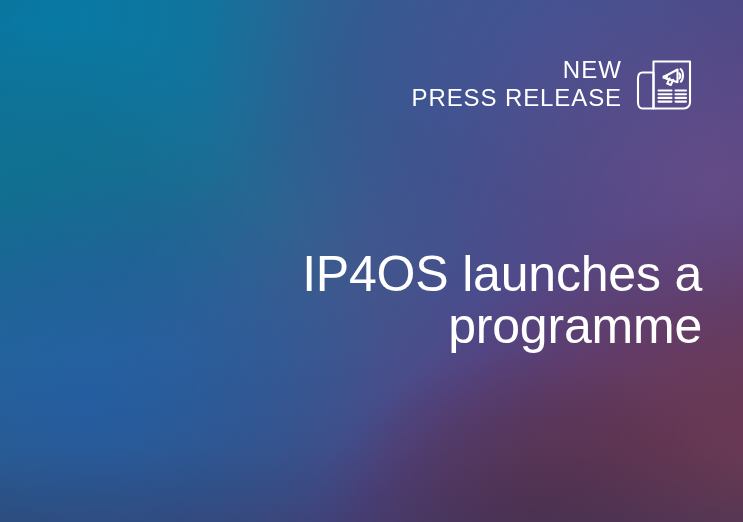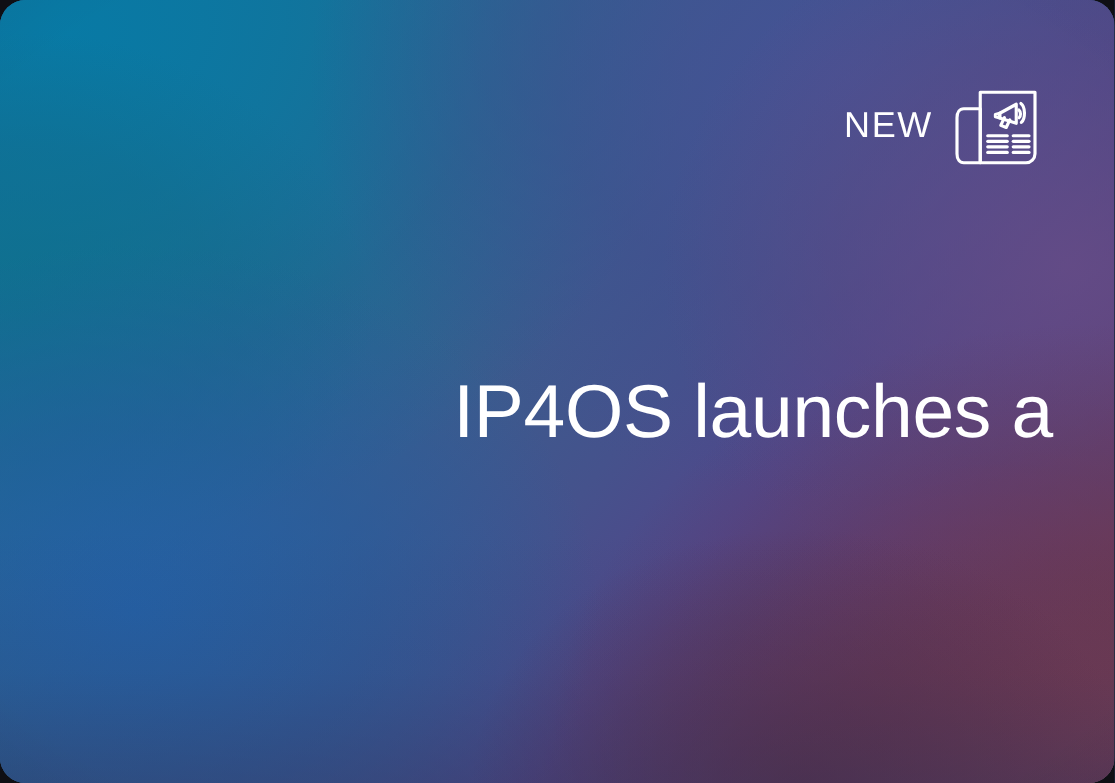--- a/index.html
+++ b/index.html
@@ -10,21 +10,20 @@
   body {
     font-family: "Liberation Sans", sans-serif;
   }
 
   #banner {
     position: relative;
     width: 743px;
     height: 522px;
     overflow: hidden;
     background: #2a4f7c;
-    border-radius: 17px;
   }
 
   
   .bg-layer {
     position: absolute;
     inset: 0;
     pointer-events: none;
   }
 
   
@@ -195,20 +194,21 @@
   <div class="bg-layer" id="bg-violet"></div>
   <div class="bg-layer" id="bg-plum"></div>
   <div class="bg-layer" id="bg-plum2"></div>
   <div class="bg-layer" id="bg-band"></div>
   <div class="bg-layer" id="bg-vignette"></div>
 
   <div id="badge">
 
     <div id="badge-text">
       <span class="line1">NEW</span>
+      <span class="line2">PRESS RELEASE</span>
     </div>
 
     <span id="badge-icon-wrap">
       <svg id="badge-icon" viewBox="0 0 72 72" fill="none" xmlns="http://www.w3.org/2000/svg" stroke="#ffffff" stroke-width="2.1" stroke-linecap="round" stroke-linejoin="round">
 
         <path d="M18.5 24.5 H25.5 V60.5 H14.5
                  C11.8 60.5 10 58.3 10 54.5
                  V30.5 C10 26.7 11.8 24.5 14.5 24.5 Z"></path>
 
         <path d="M25.5 60.5 H56
@@ -233,15 +233,16 @@
         <path d="M47.5 46.2 H58.0"></path>
         <path d="M47.5 49.9 H58.0"></path>
         <path d="M47.5 53.6 H58.0"></path>
       </svg>
     </span>
 
   </div>
 
   <div id="headline">
     <span class="hl-line">IP4OS launches a</span>
+    <span class="hl-line">programme</span>
   </div>
 
 </div>
 
 </body></html>

